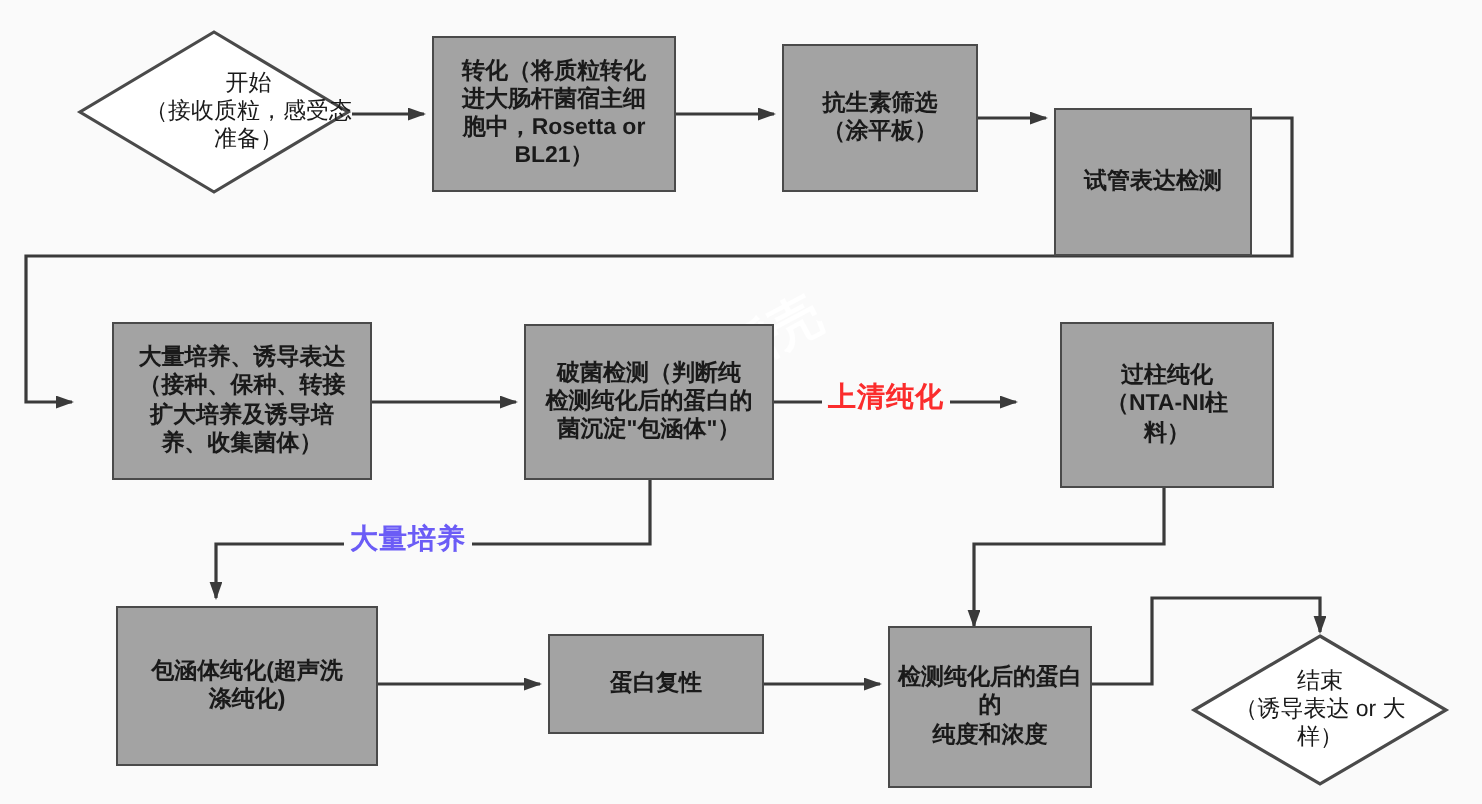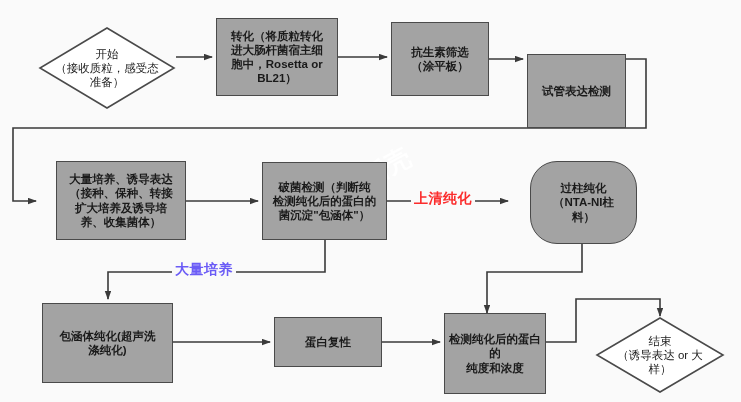--- a/index.html
+++ b/index.html
@@ -113,21 +113,21 @@
       <path d="M582,244 L582,272 L487,272 L487,313" marker-end="url(#arr)"></path>
 
       <path d="M173,342 L270,342" marker-end="url(#arr)"></path>
 
       <path d="M382,342 L440,342" marker-end="url(#arr)"></path>
 
       <path d="M546,342 L576,342 L576,299 L660,299 L660,316" marker-end="url(#arr)"></path>
     </g>
   </svg>
 
-  <div class="node terminal" style="left:38px; top:26px; width:138px; height:84px;">
+  <div class="node terminal" style="left:38px; top:14px; width:138px; height:84px;justify-content:flex-end;">
     <svg class="diamond-svg" width="138" height="84" viewBox="0 0 138 84">
       <polygon points="69,2 136,42 69,82 2,42" fill="#ffffff" stroke="#4a4a4a" stroke-width="1.6"></polygon>
     </svg>
     <span class="dlabel">开始
 （接收质粒，感受态
 准备）</span>
   </div>
 
   <div class="node process" style="left:216px; top:18px; width:122px; height:78px;">
     <span>转化（将质粒转化
@@ -151,27 +151,27 @@
 扩大培养及诱导培
 养、收集菌体）</span>
   </div>
 
   <div class="node process" style="left:262px; top:162px; width:125px; height:78px;">
     <span>破菌检测（判断纯
 检测纯化后的蛋白的
 菌沉淀"包涵体"）</span>
   </div>
 
-  <div class="node process" style="left:530px; top:161px; width:107px; height:83px;border-radius:27px;">
+  <div class="node process" style="left:530px; top:161px; width:107px; height:83px;">
     <span>过柱纯化
 （NTA-NI柱
 料）</span>
   </div>
 
-  <div class="node process" style="left:42px; top:303px; width:131px; height:80px;">
+  <div class="node process" style="left:58px; top:303px; width:131px; height:80px;">
     <span>包涵体纯化(超声洗
 涤纯化)</span>
   </div>
 
   <div class="node process" style="left:274px; top:317px; width:108px; height:50px;">
     <span>蛋白复性</span>
   </div>
 
   <div class="node process" style="left:444px; top:313px; width:102px; height:81px;">
     <span>检测纯化后的蛋白的

